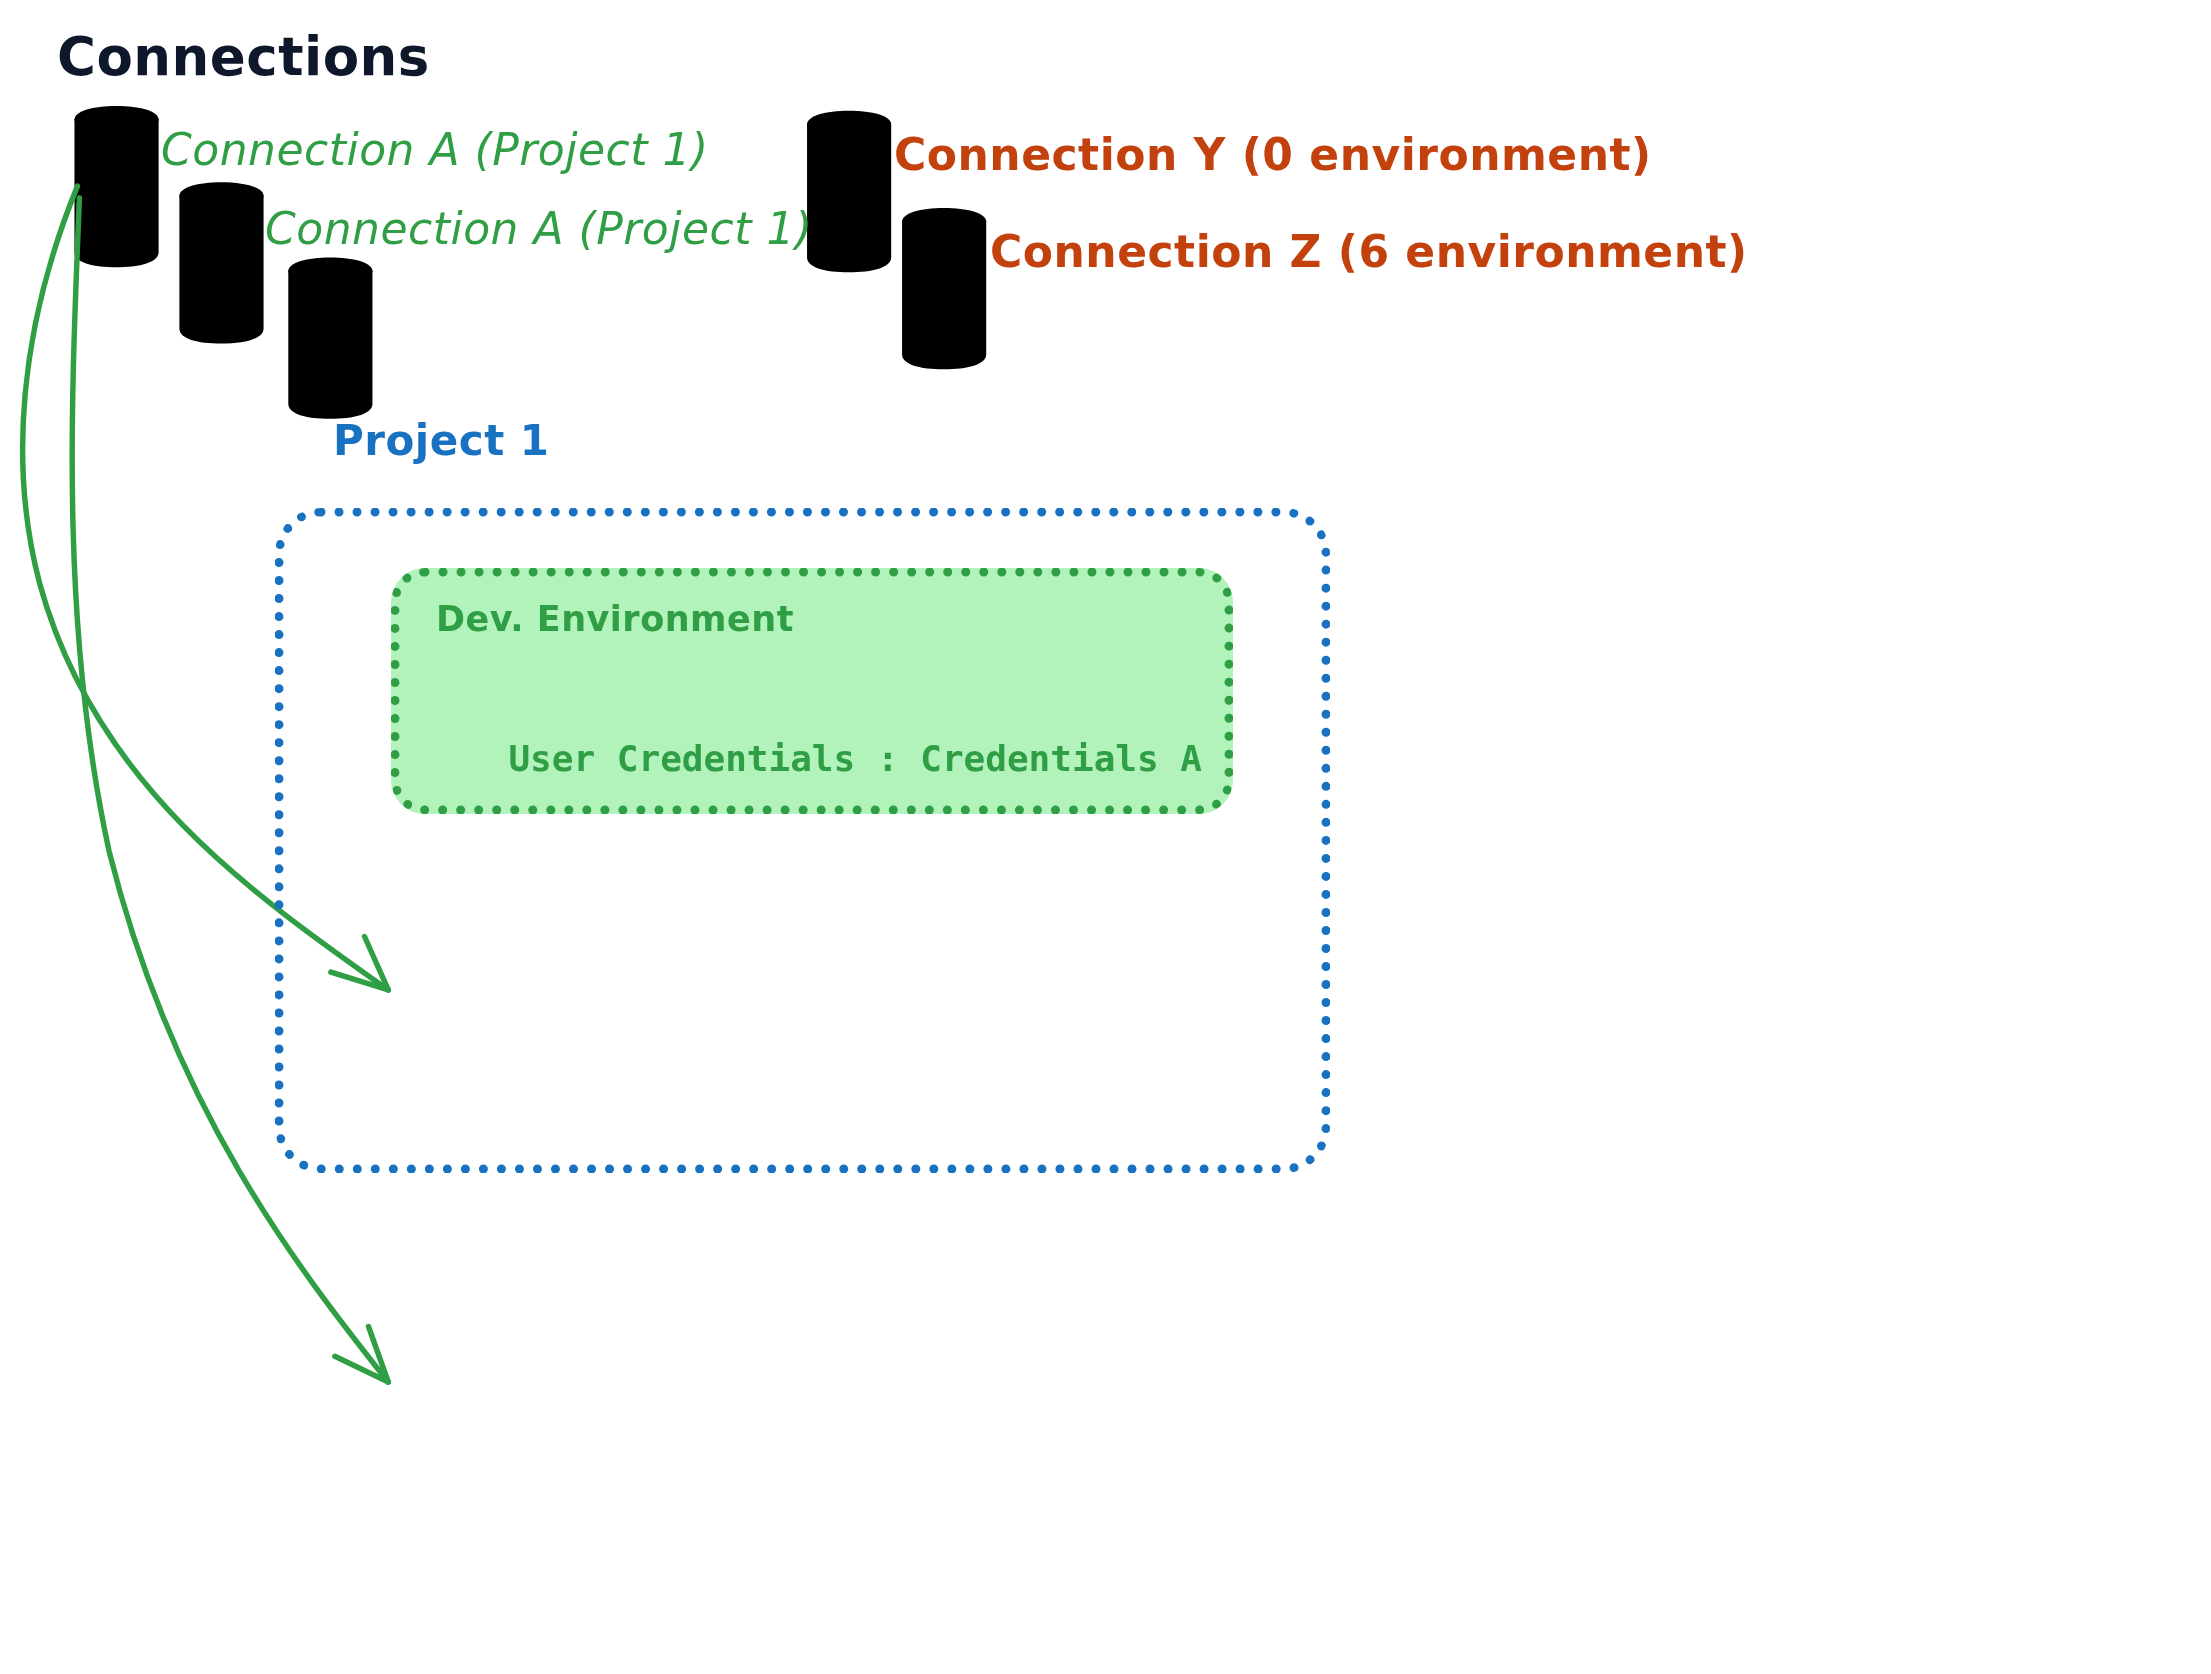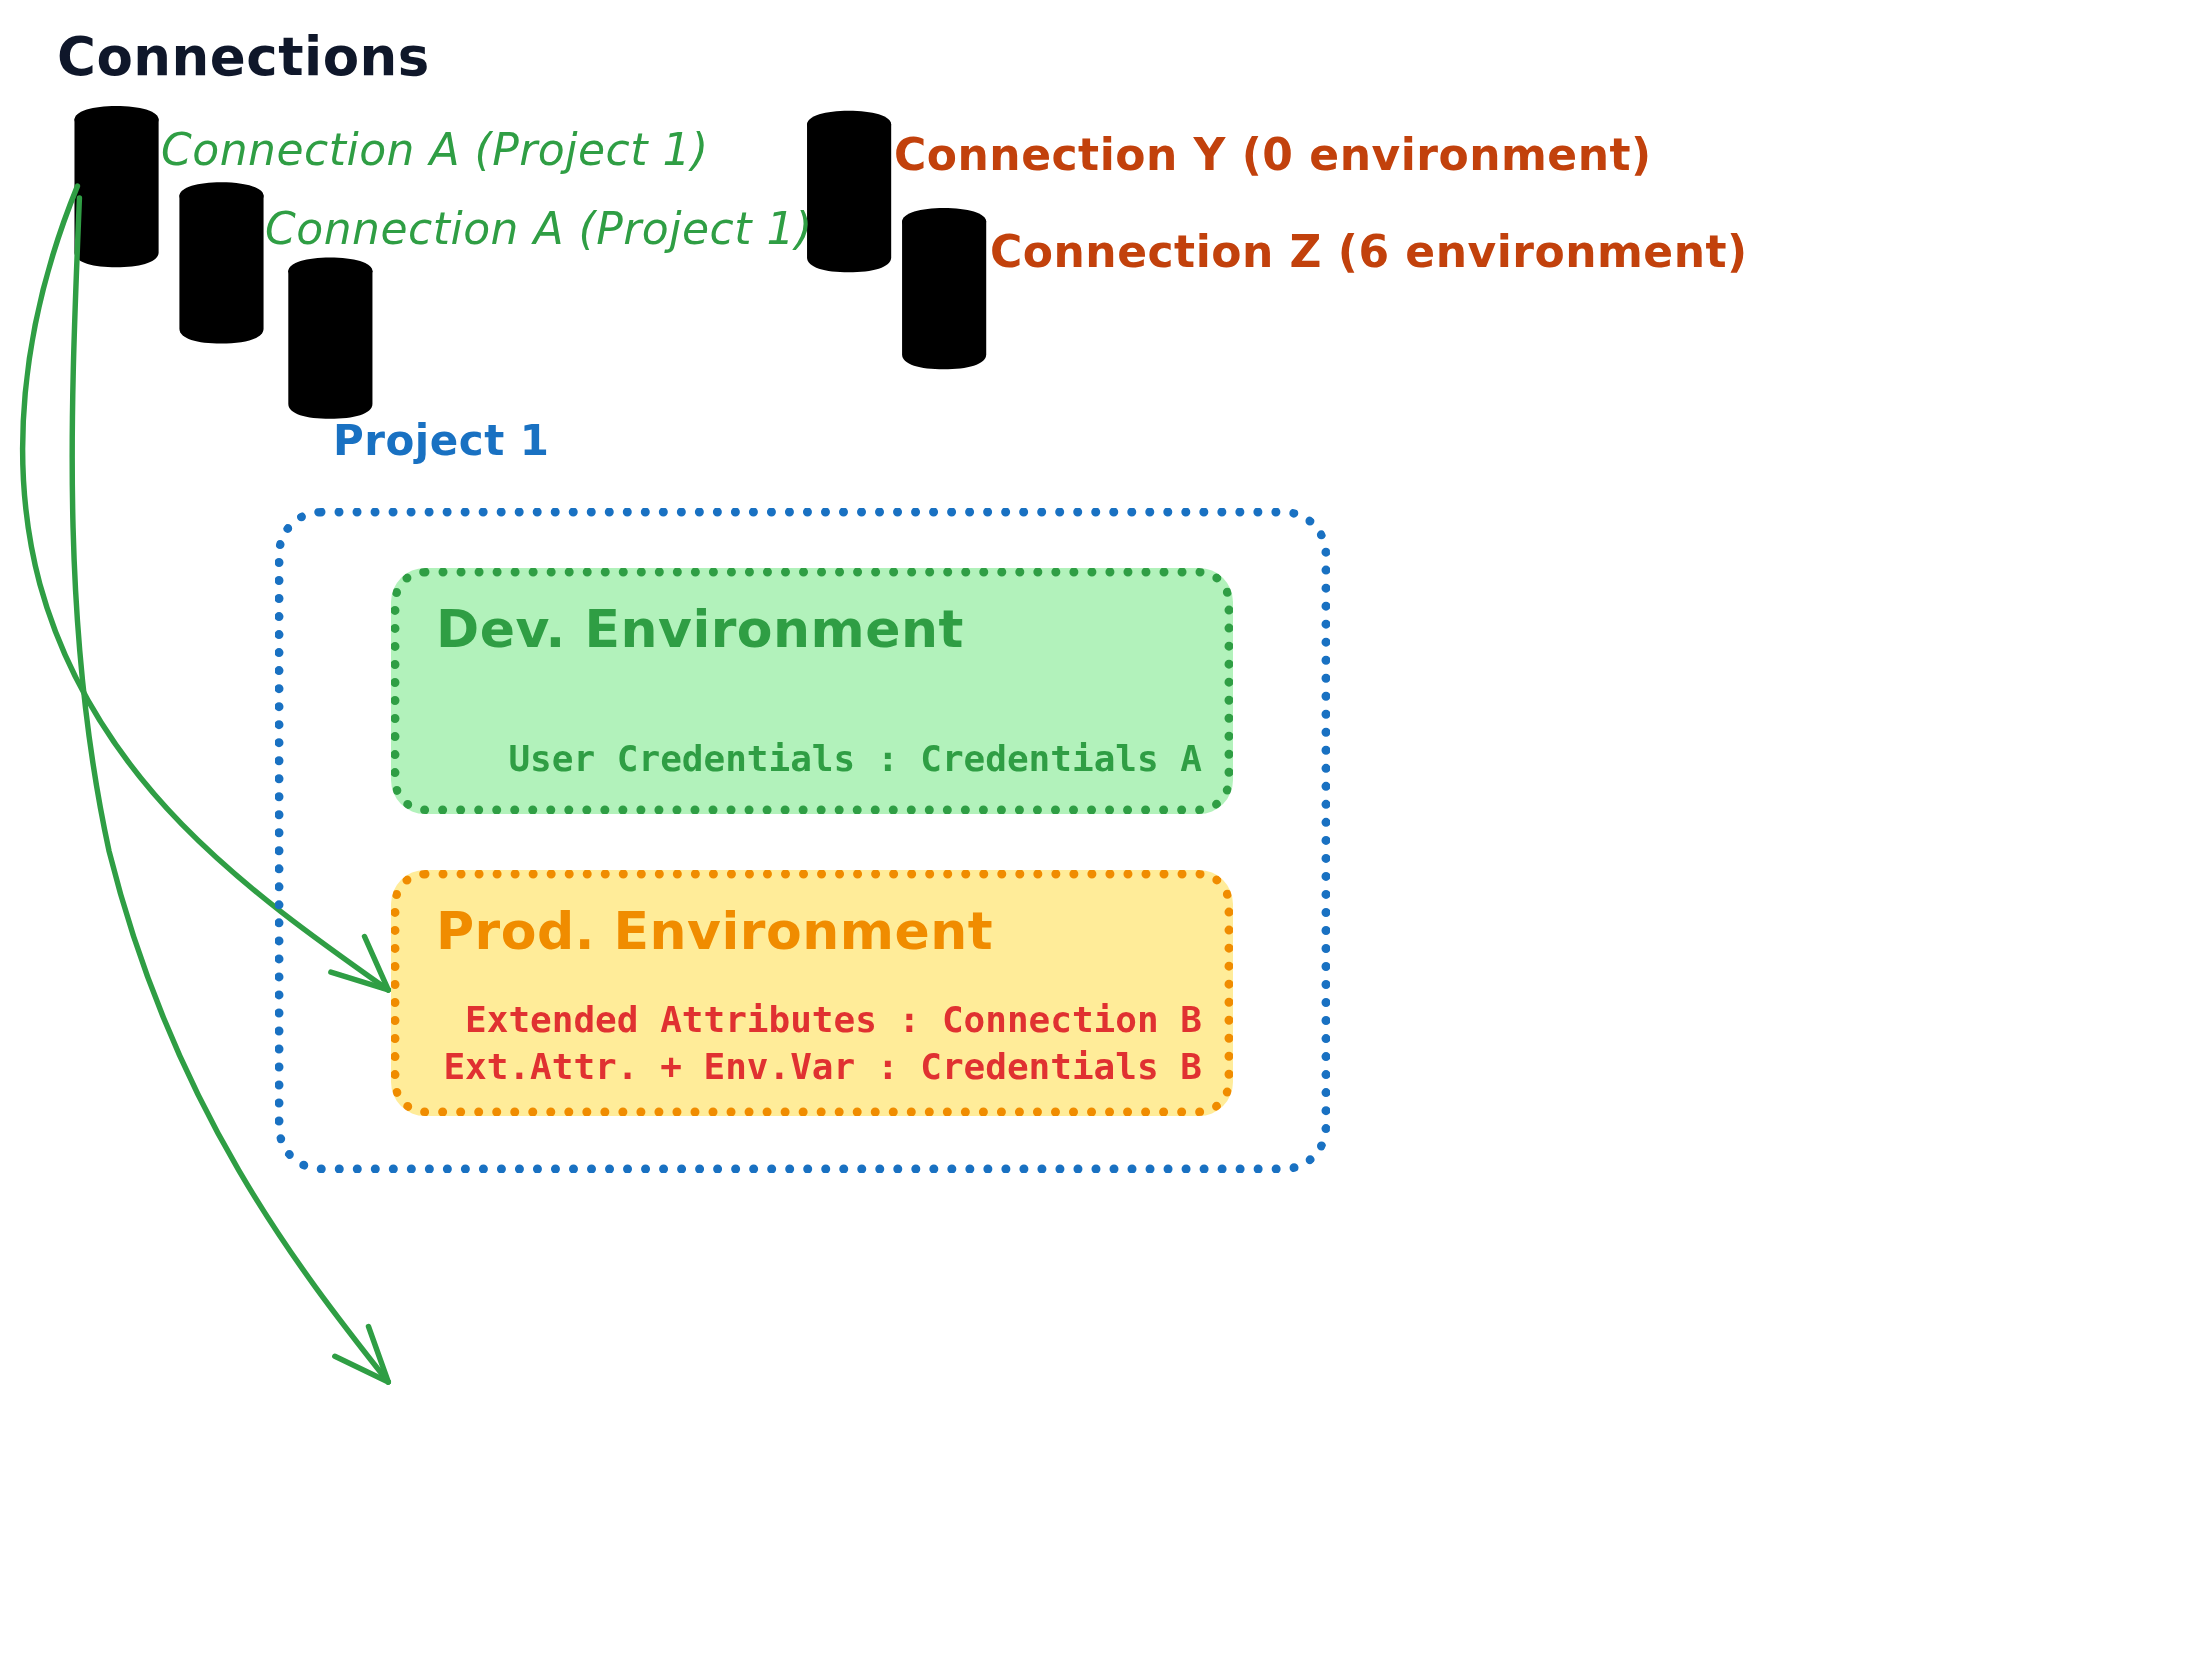--- a/index.html
+++ b/index.html
@@ -87,21 +87,21 @@
   }
   #prod-env-box {
     left: 426px; top: 871px;
     width: 834px; height: 238px;
     border: 9px dotted #f08c00;
     border-radius: 34px;
     background: #ffec99;
   }
 
   .env-title {
-    font-size: 52px;
+    font-size: 35px;
     position: absolute;
     left: 36px; top: 22px;
   }
   #dev-env-title  { color: #2f9e44; }
   #prod-env-title { color: #f08c00; }
 
   .env-lines {
     position: absolute;
     right: 22px;
     text-align: right;
@@ -195,24 +195,17 @@
 
   <div class="abs dotted-box" id="project-box">
 
     <div class="abs dotted-box" id="dev-env-box" style="left:107px; top:51px; width:842px; height:246px;">
       <div class="hand env-title" id="dev-env-title">Dev. Environment</div>
       <div class="env-lines" id="dev-env-lines">
         <div class="mono env-line line-green">User Credentials : Credentials A</div>
       </div>
     </div>
 
-    <div class="abs dotted-box" id="prod-env-box" style="left:107px; top:353px; width:842px; height:246px;">
-      <div class="hand env-title" id="prod-env-title">Prod. Environment</div>
-      <div class="env-lines" id="prod-env-lines">
-        <div class="mono env-line line-red">Extended Attributes : Connection B</div>
-        <div class="mono env-line line-red">Ext.Attr. + Env.Var : Credentials B</div>
-      </div>
-    </div>
 
   </div>
 
 </div>
 
 
 </body></html>

